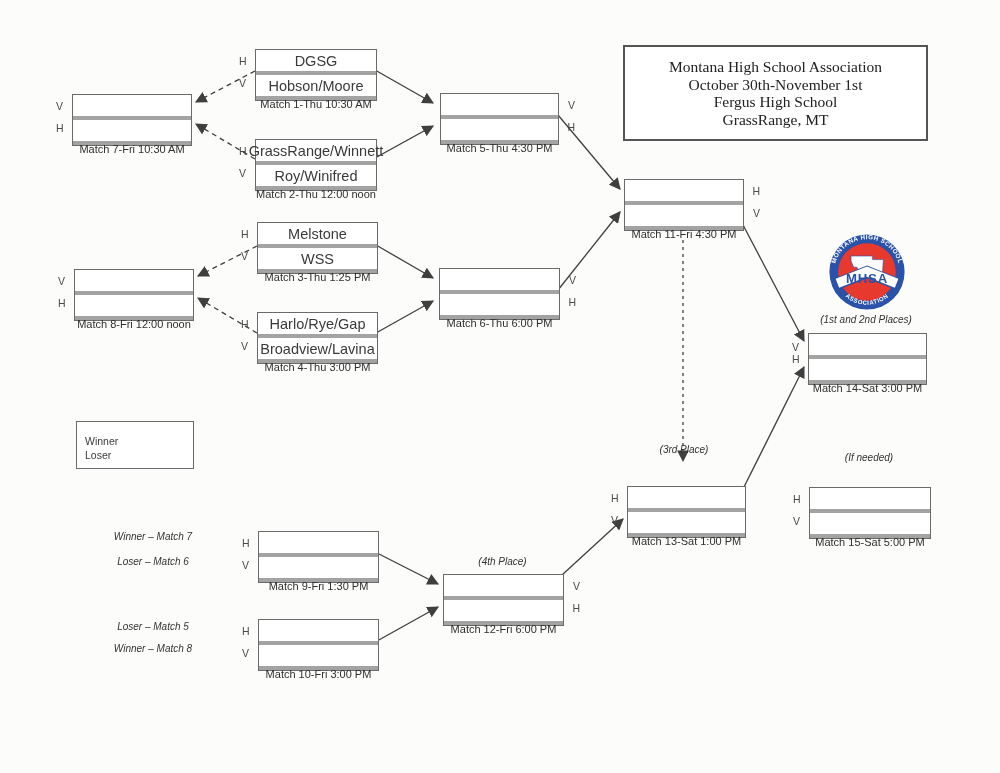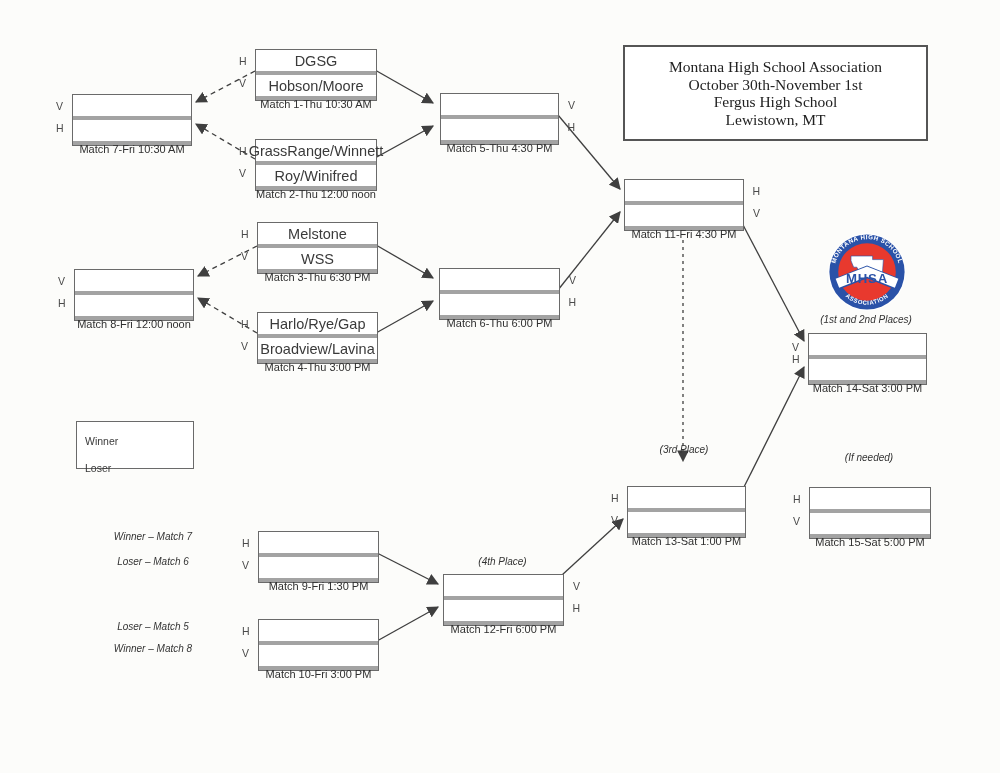--- a/index.html
+++ b/index.html
@@ -65,21 +65,21 @@
 
       <line x1="112" y1="440" x2="180" y2="440" marker-end="url(#arr)"></line>
       <line x1="110" y1="454" x2="178" y2="454" stroke-dasharray="4,4" marker-end="url(#arr)"></line>
     </g>
   </svg>
 
   <div id="titleBox">
     <div>Montana High School Association</div>
     <div>October 30th-November 1st</div>
     <div>Fergus High School</div>
-    <div>Lewistown, MT</div>
+    <div>GrassRange, MT</div>
   </div>
 
   <svg id="logo" viewBox="0 0 100 100">
     <circle cx="50" cy="50" r="48.5" fill="#ffffff"></circle>
     <circle cx="50" cy="50" r="47" fill="#2a52a8"></circle>
     <circle cx="50" cy="50" r="36" fill="#e8392e"></circle>
     <path d="M30,30 h27 v4.5 h13.5 l-1.2,17 h-24.5 l-1,-3 h-4 l-2.5,-4.5 h-4 l-3.3,-8 z" fill="#ffffff" stroke="#2a52a8" stroke-width="0.8"></path>
     <path d="M12,65 L50,50 L88,65" stroke="#2a52a8" stroke-width="15" fill="none"></path>
     <path d="M13,64 L50,49.5 L87,64" stroke="#ffffff" stroke-width="12" fill="none"></path>
     <text x="50" y="64" text-anchor="middle" font-size="16.5" font-weight="bold" letter-spacing="1" fill="#2a52a8" font-family="Liberation Sans, sans-serif">MHSA</text>
@@ -88,21 +88,21 @@
     <text font-size="7.8" font-weight="bold" fill="#ffffff" letter-spacing="0.6" font-family="Liberation Sans, sans-serif">
       <textPath href="#arcTop" startOffset="50%" text-anchor="middle">MONTANA HIGH SCHOOL</textPath>
     </text>
     <text font-size="7.4" font-weight="bold" fill="#ffffff" letter-spacing="0.8" font-family="Liberation Sans, sans-serif">
       <textPath href="#arcBot" startOffset="50%" text-anchor="middle">ASSOCIATION</textPath>
     </text>
   </svg>
 
   <div id="legendBox">
     <span class="legtext" style="top:13px">Winner</span>
-    <span class="legtext" style="top:40px">Loser</span>
+    <span class="legtext" style="top:27px">Loser</span>
   </div>
 
   <div class="mbox" style="left:255px;top:49px;width:120px">
     <span class="slot sl t">H</span>
     <span class="slot sl b">V</span>
     <div class="row">DGSG</div>
     <div class="row">Hobson/Moore</div>
     <div class="mlabel">Match 1-Thu 10:30 AM</div>
   </div>
 
@@ -112,21 +112,21 @@
     <div class="row">GrassRange/Winnett</div>
     <div class="row">Roy/Winifred</div>
     <div class="mlabel">Match 2-Thu 12:00 noon</div>
   </div>
 
   <div class="mbox" style="left:257px;top:222px;width:119px">
     <span class="slot sl t">H</span>
     <span class="slot sl b">V</span>
     <div class="row">Melstone</div>
     <div class="row">WSS</div>
-    <div class="mlabel">Match 3-Thu 6:30 PM</div>
+    <div class="mlabel">Match 3-Thu 1:25 PM</div>
   </div>
 
   <div class="mbox" style="left:257px;top:312px;width:119px">
     <span class="slot sl t">H</span>
     <span class="slot sl b">V</span>
     <div class="row">Harlo/Rye/Gap</div>
     <div class="row">Broadview/Lavina</div>
     <div class="mlabel">Match 4-Thu 3:00 PM</div>
   </div>
 

